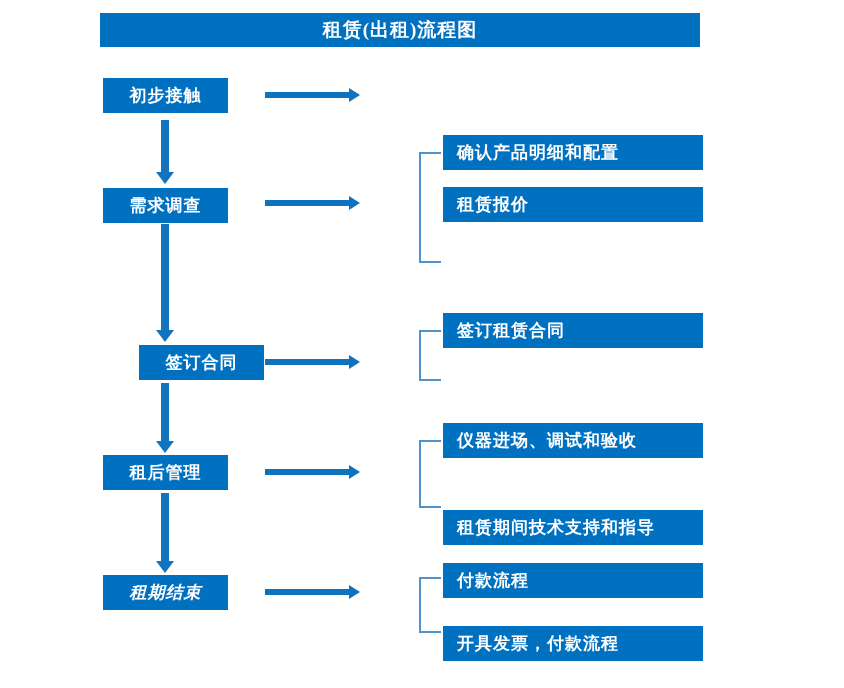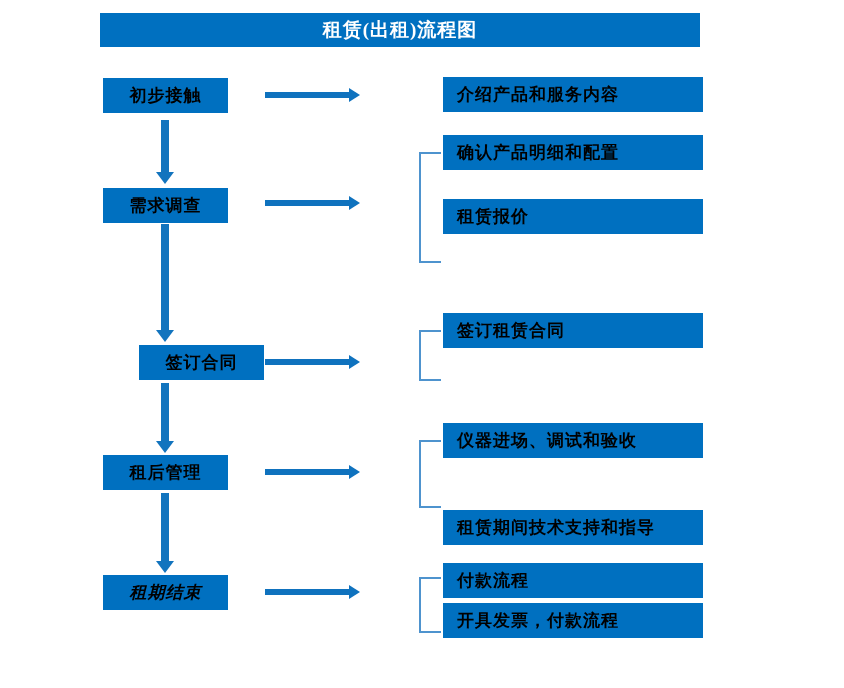--- a/index.html
+++ b/index.html
@@ -37,21 +37,21 @@
     display: flex;
     align-items: center;
     justify-content: center;
     box-sizing: border-box;
   }
 
   
   .box {
     position: absolute;
     background: #0070C0;
-    color: #000000;
+    color: #ffffff;
     font-weight: bold;
     display: flex;
     align-items: center;
     box-sizing: border-box;
   }
   .box-left {
     left: 103px;
     width: 125px;
     height: 35px;
     font-size: 17px;
@@ -174,26 +174,25 @@
   <div class="h-arrow" style="left:265px; top:585px; width:95px;">
     <div class="shaft" style="width:84px;"></div>
     <div class="head" style="left:84px;"></div>
   </div>
 
   <div class="bracket" style="left:419px; top:152px; height:111px;"></div>
   <div class="bracket" style="left:419px; top:330px; height:51px;"></div>
   <div class="bracket" style="left:419px; top:440px; height:68px;"></div>
   <div class="bracket" style="left:419px; top:577px; height:56px;"></div>
 
-  <div class="box box-right" style="top:77px;">介绍产品和服务内容</div>
 
   <div class="box box-right" style="top:135px;">确认产品明细和配置</div>
-  <div class="box box-right" style="top:187px;margin-top:12px;">租赁报价</div>
+  <div class="box box-right" style="top:187px;">租赁报价</div>
 
   <div class="box box-right" style="top:313px;">签订租赁合同</div>
 
   <div class="box box-right" style="top:423px;">仪器进场、调试和验收</div>
   <div class="box box-right" style="top:490px;margin-top:20px;">租赁期间技术支持和指导</div>
 
   <div class="box box-right" style="top:563px;">付款流程</div>
-  <div class="box box-right" style="top:603px;">开具发票，付款流程</div>
+  <div class="box box-right" style="top:626px;">开具发票，付款流程</div>
 
 </div>
 
 </body></html>

